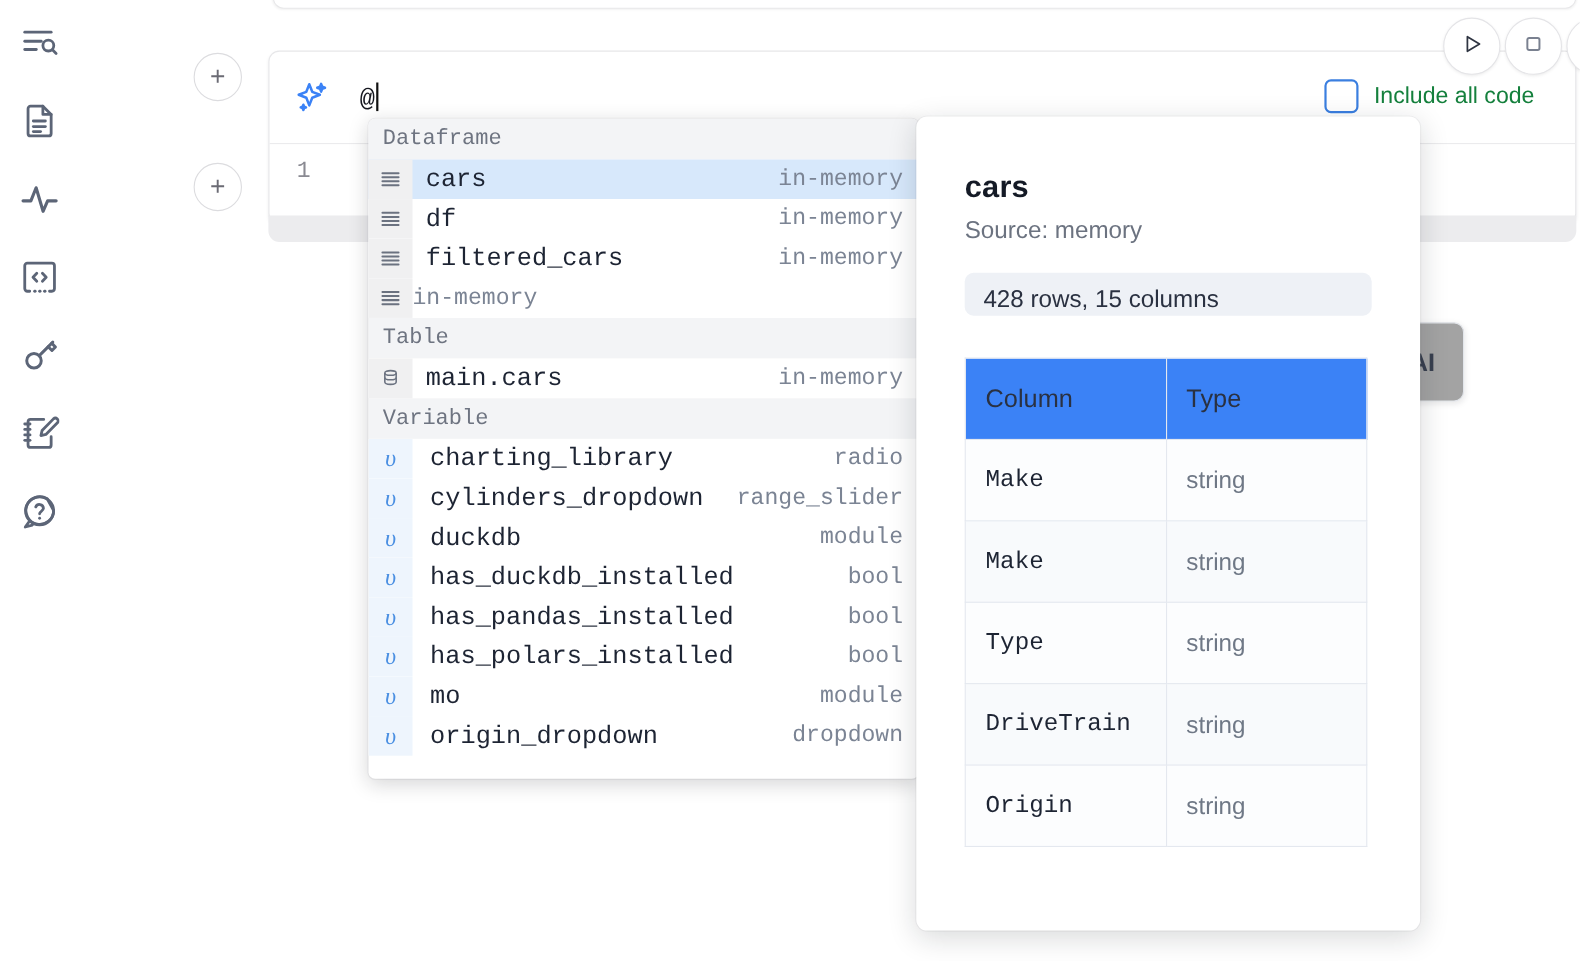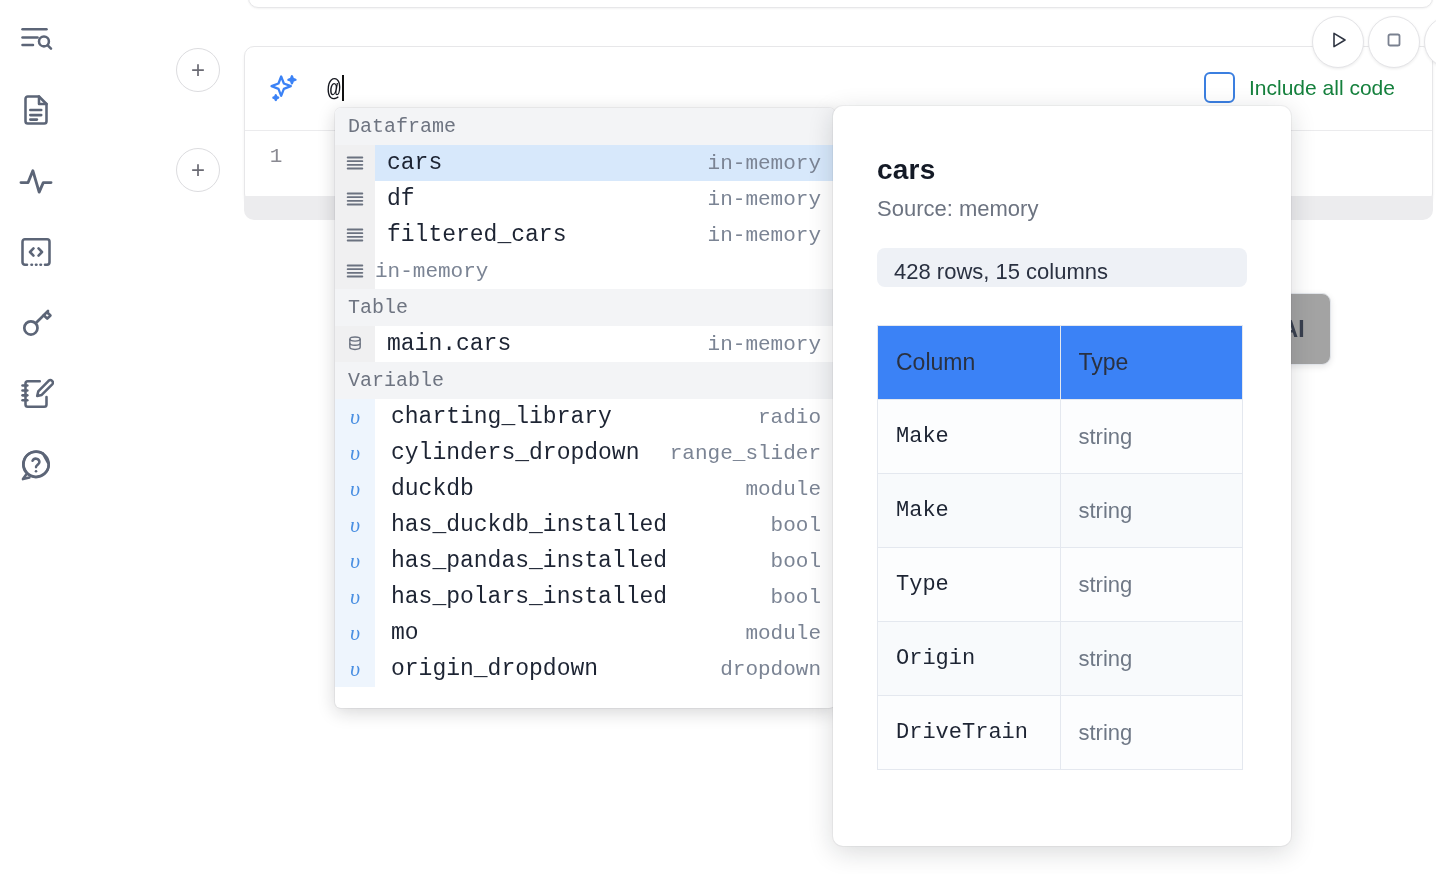--- a/index.html
+++ b/index.html
@@ -465,24 +465,24 @@
           </tr>
           <tr>
             <td class="col-name">Make</td>
             <td class="col-type">string</td>
           </tr>
           <tr>
             <td class="col-name">Type</td>
             <td class="col-type">string</td>
           </tr>
           <tr>
-            <td class="col-name">Origin</td>
+            <td class="col-name">DriveTrain</td>
             <td class="col-type">string</td>
           </tr>
           <tr>
-            <td class="col-name">DriveTrain</td>
+            <td class="col-name">Origin</td>
             <td class="col-type">string</td>
           </tr>
         </tbody>
     </table>
   </div>
 
 </div>
 
 </body></html>

